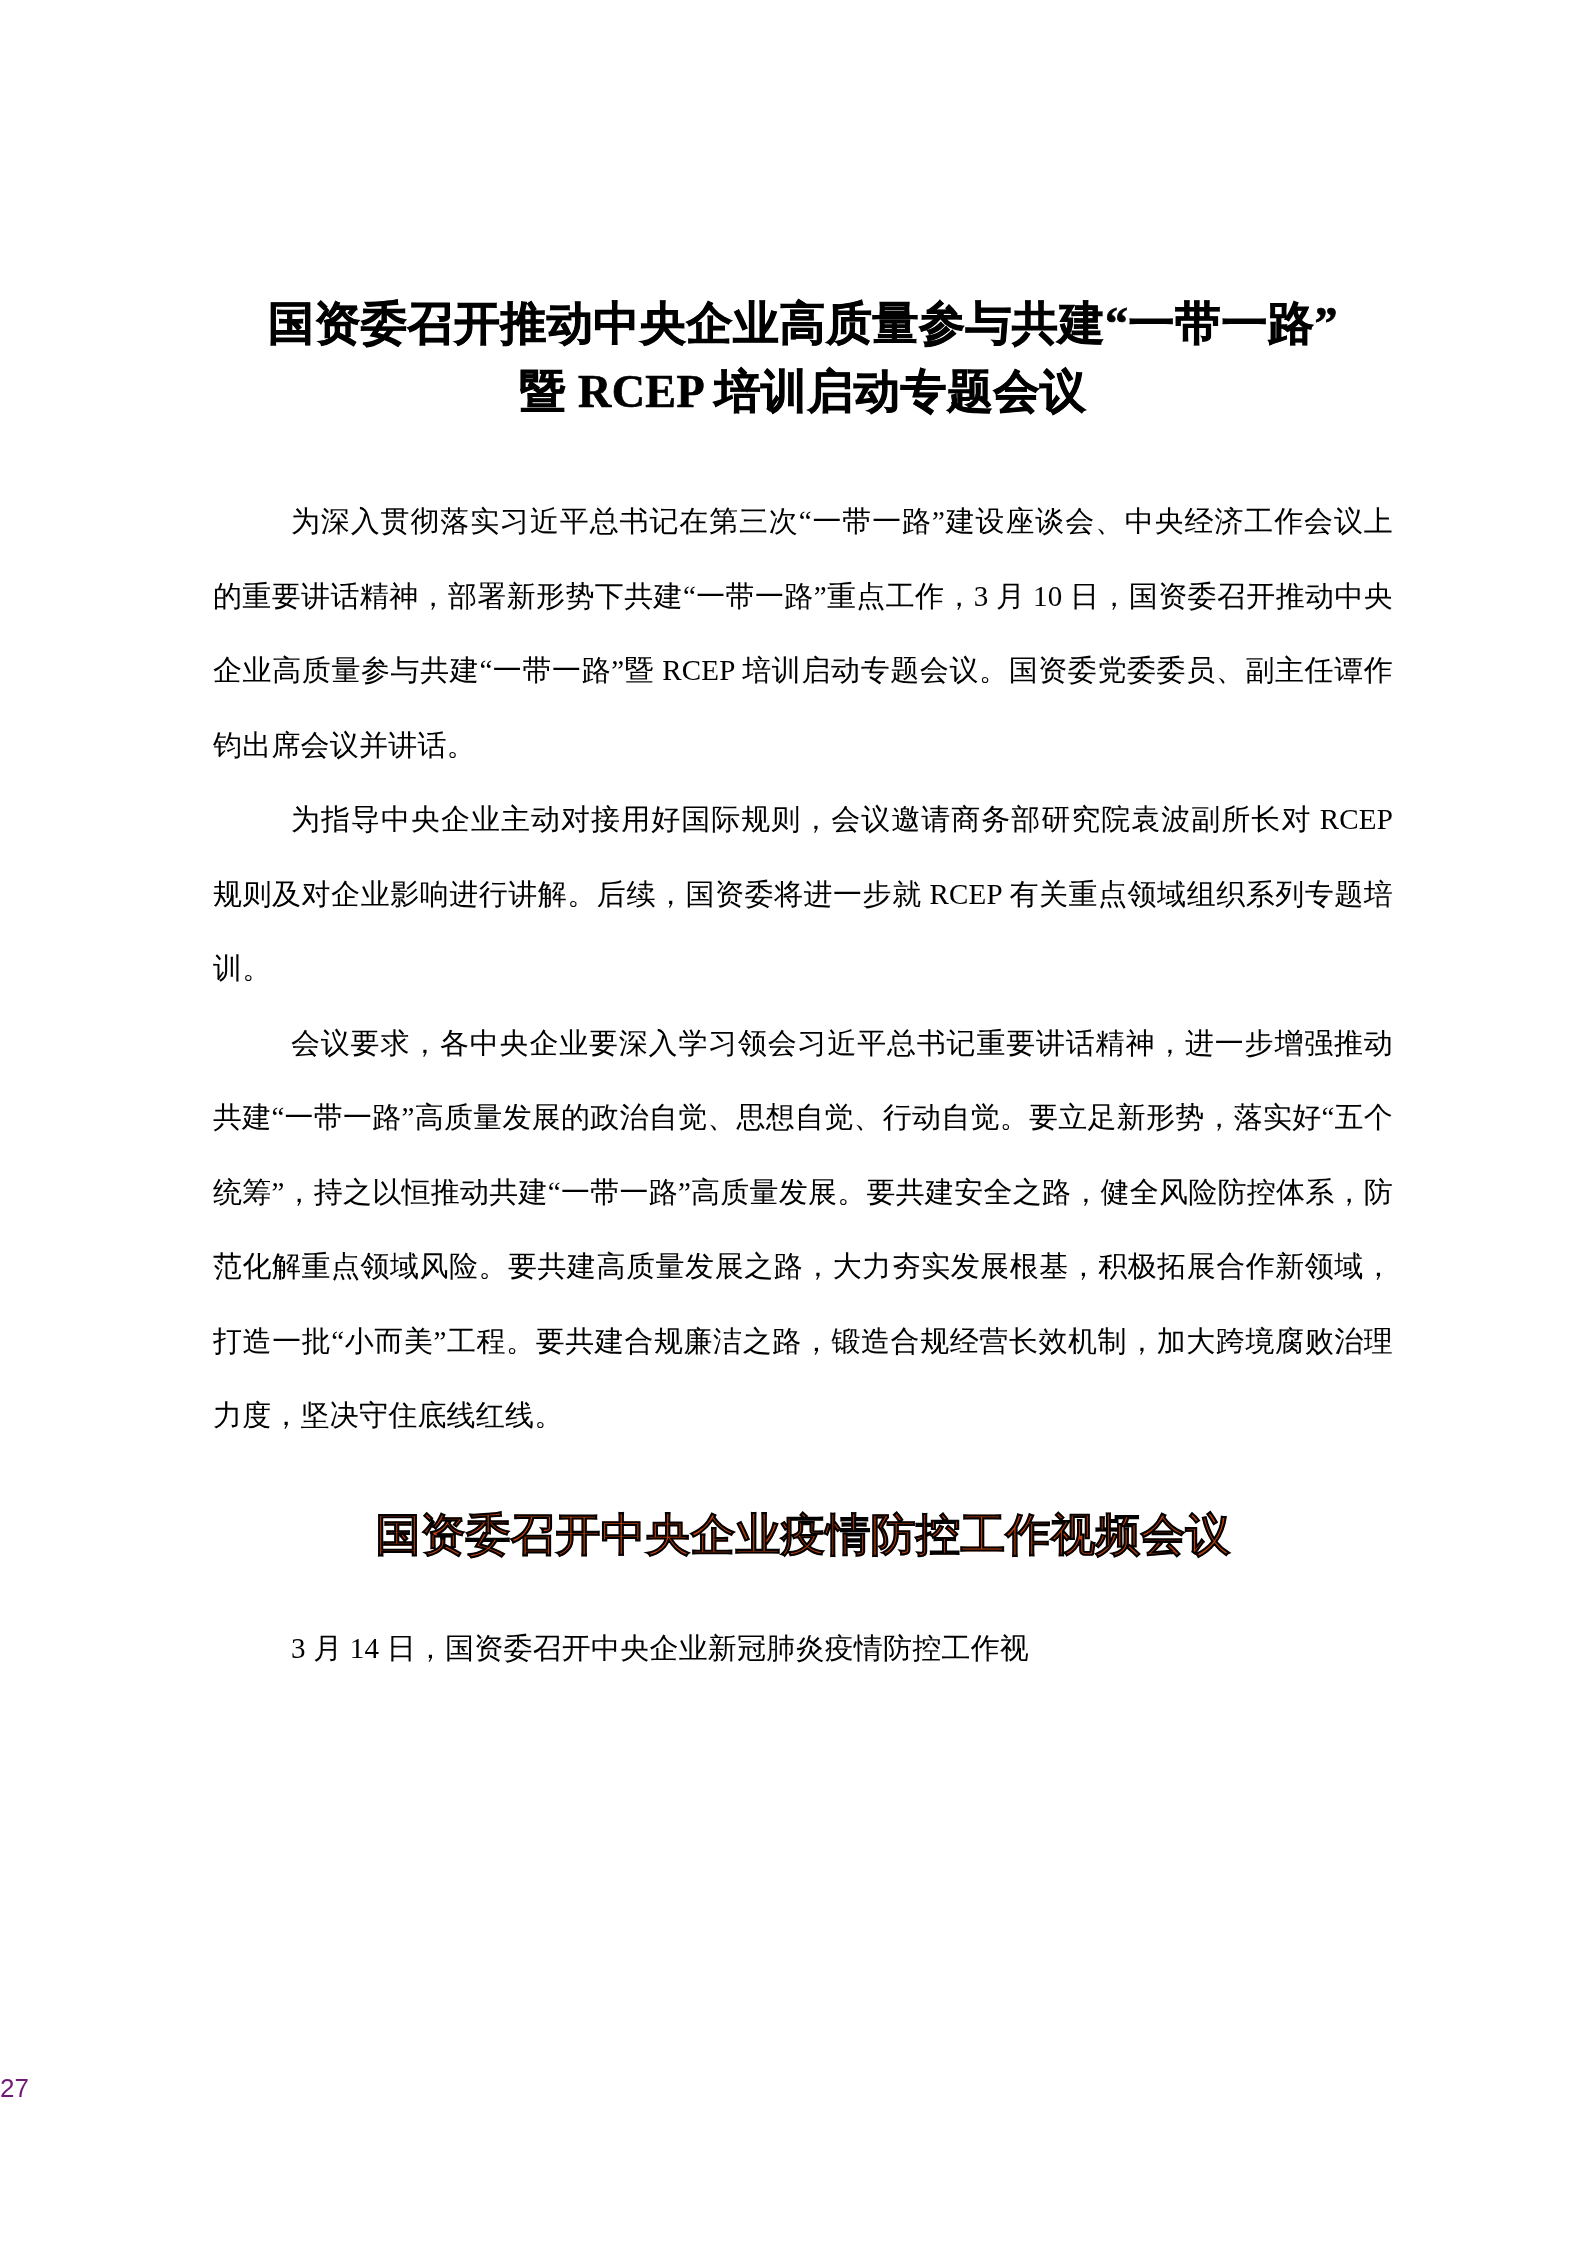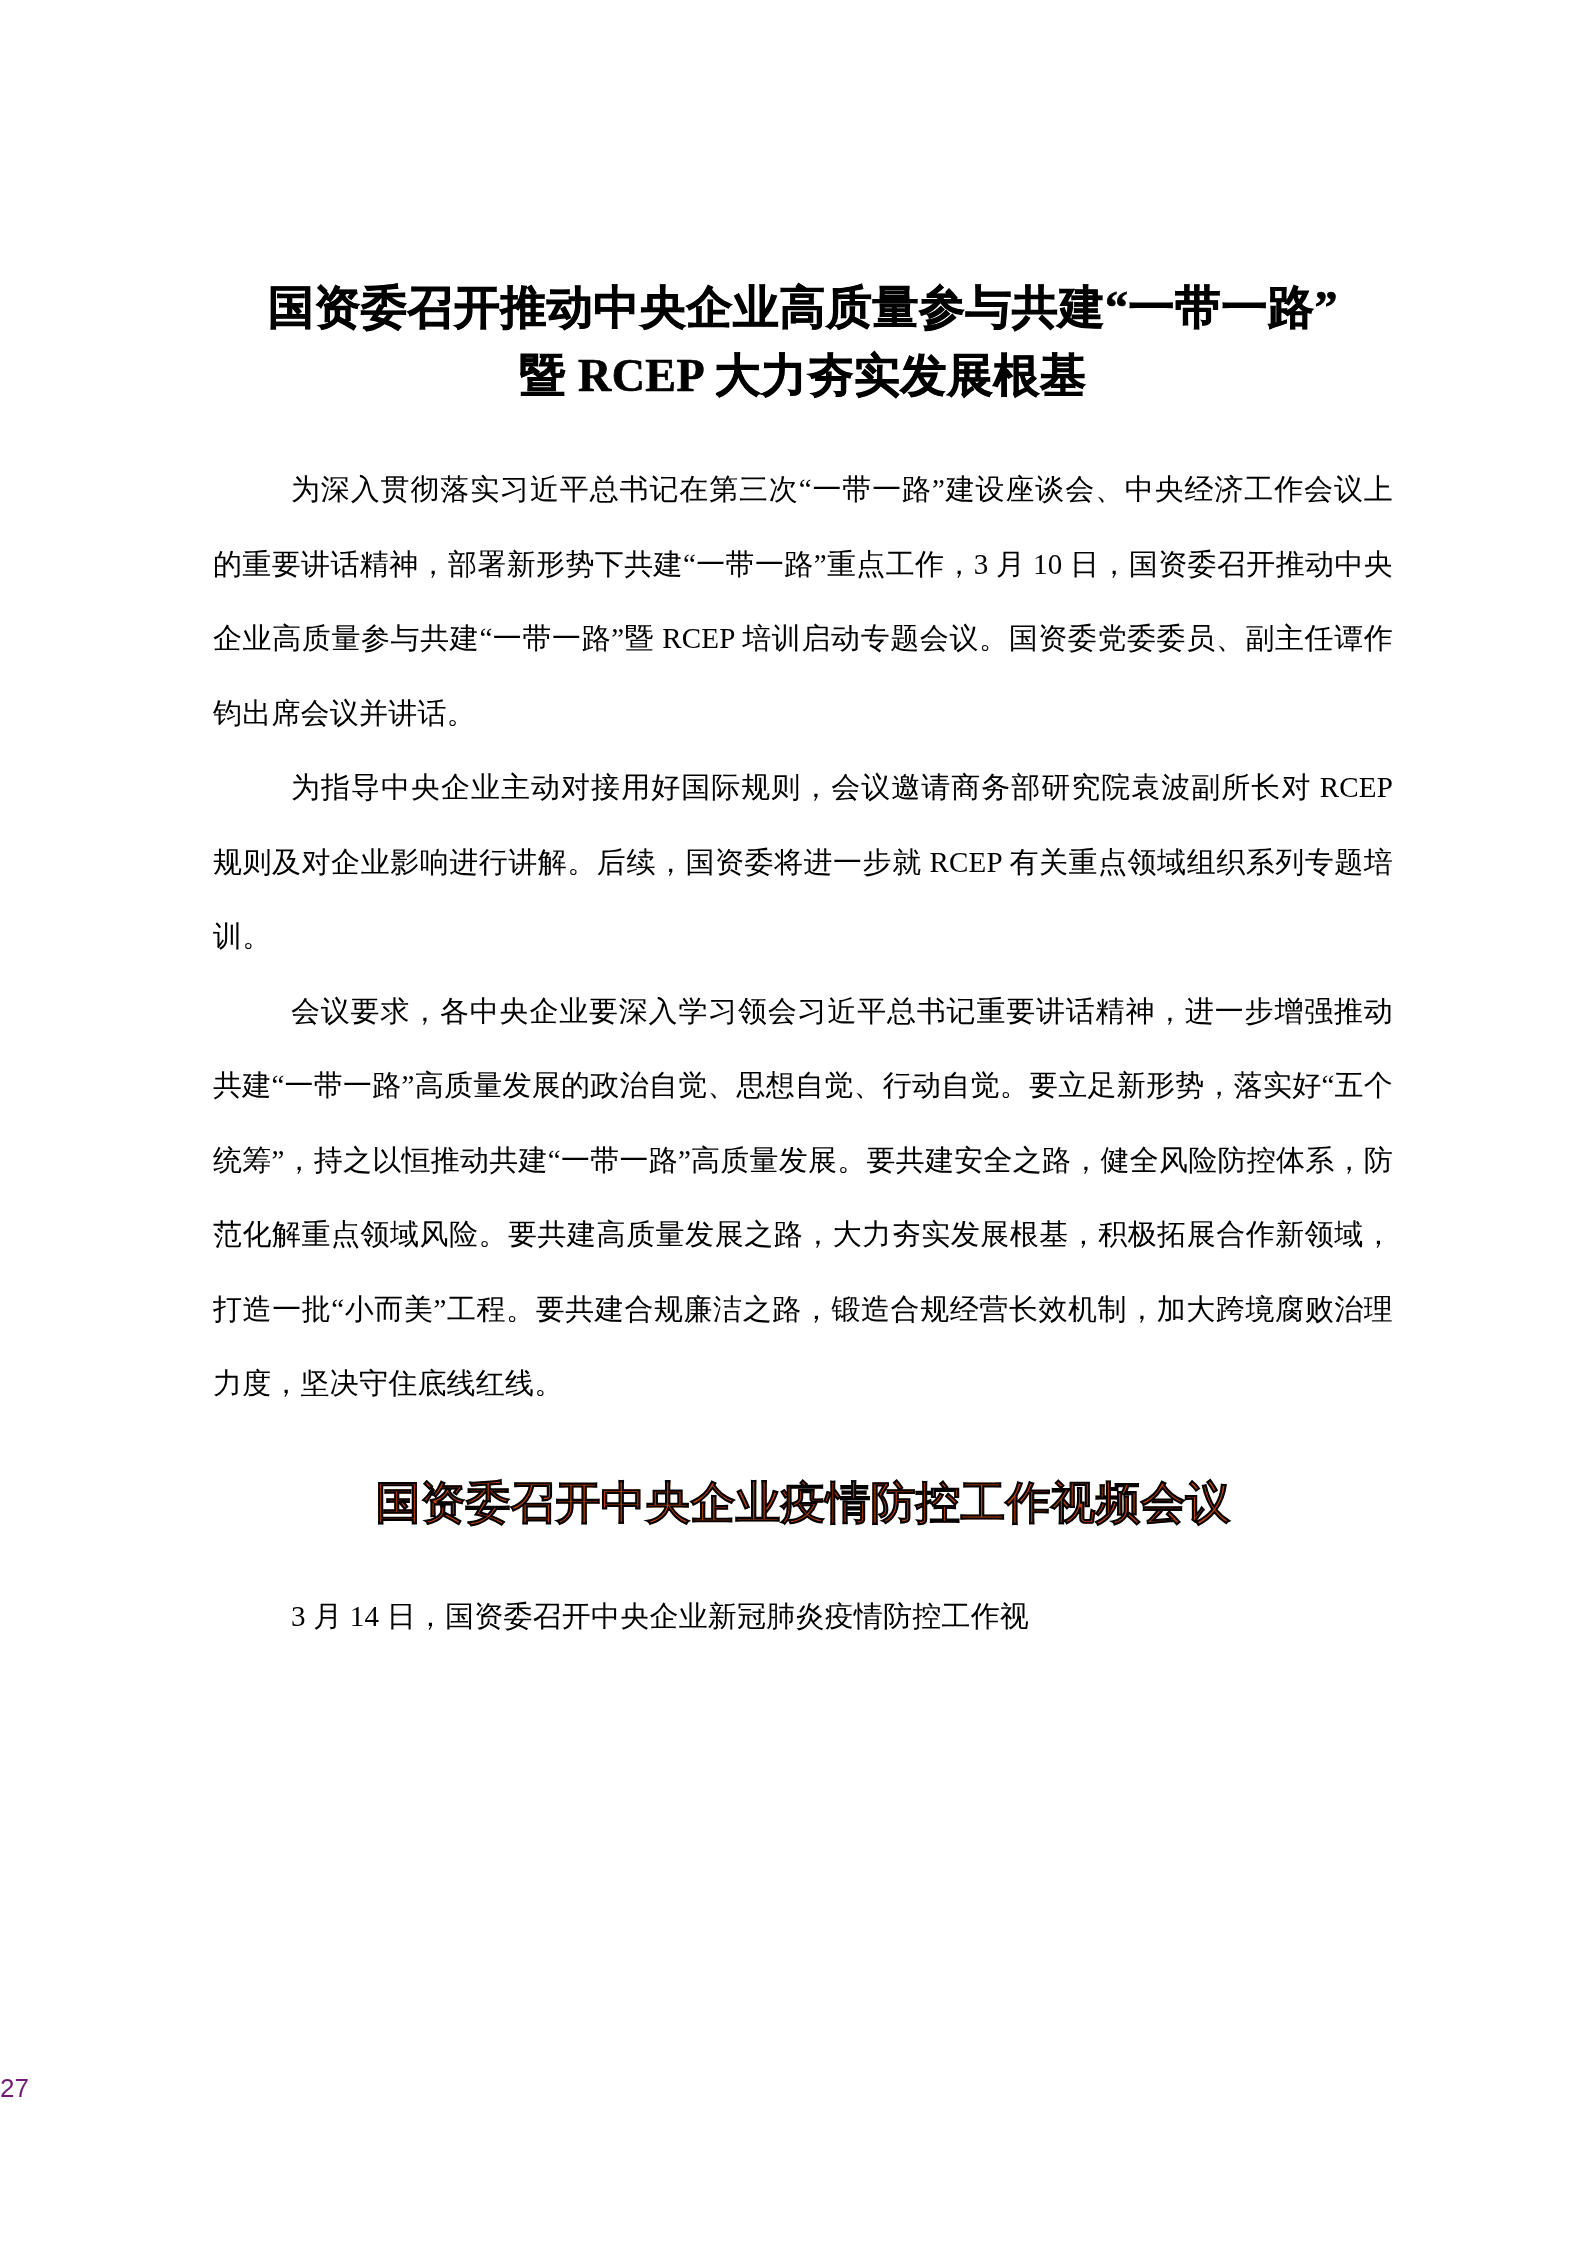--- a/index.html
+++ b/index.html
@@ -20,21 +20,21 @@
   }
   .content {
     position: absolute;
     left: 213px;
     top: 0;
     width: 1180px;
   }
 
   
   .doc-title {
-    margin: 0;
+    margin: 16px;
     padding: 0;
     text-align: center;
     font-family: "Liberation Serif", "DejaVu Serif", serif;
     font-weight: 700;
     font-size: 46px;
     line-height: 68px;
     letter-spacing: 0.5px;
     color: #000000;
     -webkit-text-stroke: 0.7px #000;
   }
@@ -91,21 +91,21 @@
 </style>
 </head>
 <body>
 
 <div class="page">
 
   <div class="content">
 
     <h1 class="doc-title title-block-1">
       <span class="title-line">国资委召开推动中央企业高质量参与共建“一带一路”</span>
-      <span class="title-line">暨 RCEP 大力夯实发展根基</span>
+      <span class="title-line">暨 RCEP 培训启动专题会议</span>
     </h1>
 
     <div class="gap-title-to-body"></div>
 
     <p class="body-para">为深入贯彻落实习近平总书记在第三次“一带一路”建设座谈会、中央经济工作会议上的重要讲话精神，部署新形势下共建“一带一路”重点工作，3 月 10 日，国资委召开推动中央企业高质量参与共建“一带一路”暨 RCEP 培训启动专题会议。国资委党委委员、副主任谭作钧出席会议并讲话。</p>
 
     <p class="body-para">为指导中央企业主动对接用好国际规则，会议邀请商务部研究院袁波副所长对 RCEP 规则及对企业影响进行讲解。后续，国资委将进一步就 RCEP 有关重点领域组织系列专题培训。</p>
 
     <p class="body-para">会议要求，各中央企业要深入学习领会习近平总书记重要讲话精神，进一步增强推动共建“一带一路”高质量发展的政治自觉、思想自觉、行动自觉。要立足新形势，落实好“五个统筹”，持之以恒推动共建“一带一路”高质量发展。要共建安全之路，健全风险防控体系，防范化解重点领域风险。要共建高质量发展之路，大力夯实发展根基，积极拓展合作新领域，打造一批“小而美”工程。要共建合规廉洁之路，锻造合规经营长效机制，加大跨境腐败治理力度，坚决守住底线红线。</p>
 

